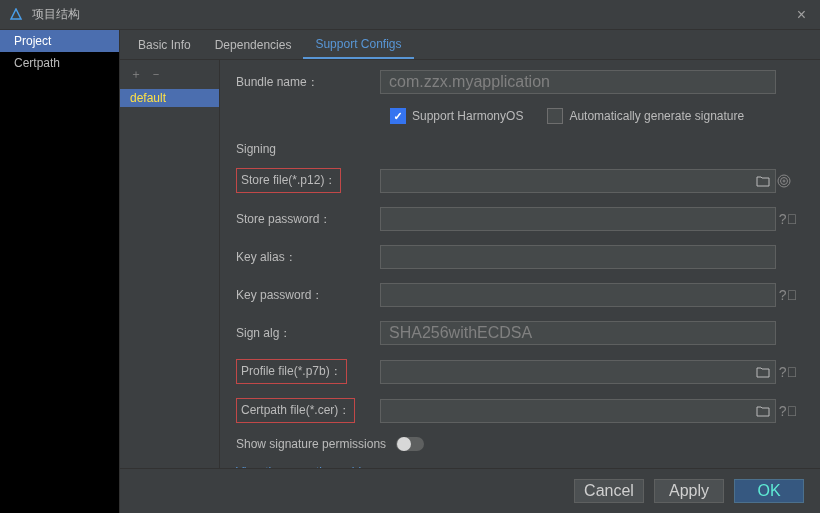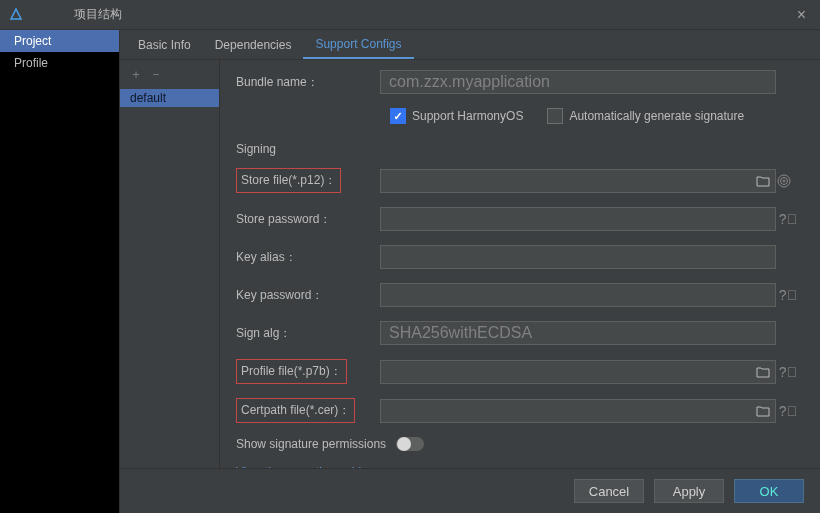--- a/index.html
+++ b/index.html
@@ -1,32 +1,32 @@
 <!DOCTYPE html>
 <html><head>
 <meta charset="utf-8">
 <style>
 * { margin: 0; padding: 0; box-sizing: border-box; font-family: "Segoe UI", Arial, sans-serif; }
 body { width: 820px; height: 513px; background: #3c3f41; color: #bbbbbb; font-size: 12px; overflow: hidden; }
-.titlebar { height: 30px; background: #3c3f41; display: flex; align-items: center; padding: 0 8px; border-bottom: 1px solid #323232; gap: 42px; }
+.titlebar { height: 30px; background: #3c3f41; display: flex; align-items: center; padding: 0 8px; border-bottom: 1px solid #323232; }
 .titlebar .logo { width: 16px; height: 16px; margin-right: 8px; display: flex; align-items: center; justify-content: center; }
 .titlebar .title { color: #bbbbbb; font-size: 12px; flex: 1; }
 .titlebar .close { color: #a0a0a0; cursor: pointer; font-size: 16px; padding: 0 6px; }
 .main { display: flex; height: calc(100% - 30px); }
 .sidebar-left { width: 120px; background: #000000; border-right: 1px solid #323232; }
 .sidebar-left .item { padding: 4px 14px; color: #bbbbbb; cursor: pointer; }
 .sidebar-left .item.active { background: #4b6eaf; color: #ffffff; }
 .content-area { flex: 1; display: flex; flex-direction: column; justify-content: space-between; }
 .tabs { display: flex; align-items: center; border-bottom: 1px solid #323232; height: 30px; padding-left: 6px; }
 .tab { padding: 6px 12px; color: #bbbbbb; cursor: pointer; }
 .tab.active { color: #5896d6; border-bottom: 2px solid #5896d6; }
 .body-row { display: flex; flex: 1; overflow: hidden; }
 .sidebar-config { width: 100px; background: #3c3f41; border-right: 1px solid #323232; }
 .sidebar-config .toolbar { display: flex; gap: 8px; padding: 6px 10px; color: #888; }
-.sidebar-config .cfg-item { background: #4b6eaf; color: #0f172a; padding: 2px 10px; cursor: pointer; }
+.sidebar-config .cfg-item { background: #4b6eaf; color: #fde047; padding: 2px 10px; cursor: pointer; }
 .form-area { flex: 1; padding: 10px 20px 10px 10px; overflow-y: auto; }
 .form-row { display: flex; align-items: center; margin-bottom: 14px; }
 .form-label { width: 150px; padding-left: 6px; color: #bbbbbb; }
 .form-control { flex: 1; position: relative; }
 .input { width: 100%; height: 24px; background: #45494a; border: 1px solid #5e6060; color: #808080; padding: 0 8px; font-size: 16px; }
 .input.hasicon { padding-right: 28px; }
 .input-icon { position: absolute; right: 6px; top: 50%; transform: translateY(-50%); color: #bbbbbb; cursor: pointer; }
 .help-icon { width: 24px; text-align: center; color: #888; cursor: pointer; font-size: 14px; }
 .spacer-icon { width: 24px; }
 .section-label { margin: 10px 0 12px 6px; color: #bbbbbb; }
@@ -34,41 +34,41 @@
 .checkbox { width: 16px; height: 16px; border: 1px solid #6e6e6e; background: #45494a; display: inline-flex; align-items: center; justify-content: center; cursor: pointer; }
 .checkbox.checked { background: #3574f0; border-color: #3574f0; }
 .checkbox .tick { color: #fff; font-size: 11px; font-weight: bold; }
 .cbx-label { color: #bbbbbb; margin-left: -10px; margin-right: 8px; }
 .highlight-box { border: 1px solid #c24848; padding: 3px 4px; display: inline-block; }
 .switch-row { display: flex; align-items: center; margin-bottom: 14px; padding-left: 6px; }
 .switch { width: 28px; height: 14px; background: #5e6060; border-radius: 7px; margin-left: 10px; position: relative; cursor: pointer; }
 .switch::after { content: ""; position: absolute; left: 1px; top: 0px; width: 14px; height: 14px; background: #d8d8d8; border-radius: 50%; }
 .link { color: #5896d6; padding-left: 6px; cursor: pointer; }
 .footer { border-top: 1px solid #323232; display: flex; justify-content: flex-end; align-items: center; gap: 10px; padding: 10px 16px; }
-.btn { min-width: 70px; height: 24px; border: 1px solid #5e6060; background: #4c5052; color: #d0d0d0; font-size: 13px; cursor: pointer; }
+.btn { min-width: 70px; height: 24px; border: 1px solid #5e6060; background: #4c5052; color: #d0d0d0; font-size: 16px; cursor: pointer; }
 .btn.primary { background: #365880; border-color: #4c708c; color: #5eead4; }
 svg { display: block; }
 </style>
 </head>
 <body>
 
 <div class="titlebar">
   <span class="logo">
     <svg width="14" height="14" viewBox="0 0 14 14">
         <path d="M7 1 L12 11 L2 11 Z" fill="none" stroke="#4a9eea" stroke-width="1.5"></path>
       </svg>
   </span>
   <span class="title">项目结构</span>
   <span class="close">×</span>
 </div>
 
 <div class="main">
   <div class="sidebar-left">
     <div class="item active"><span>Project</span></div>
-    <div class="item"><span>Profile</span></div>
+    <div class="item"><span>Certpath</span></div>
   </div>
 
   <div class="content-area">
     <div class="tabs">
       <div class="tab"><span>Basic Info</span></div>
       <div class="tab"><span>Dependencies</span></div>
       <div class="tab active"><span>Support Configs</span></div>
     </div>
 
     <div class="body-row">

